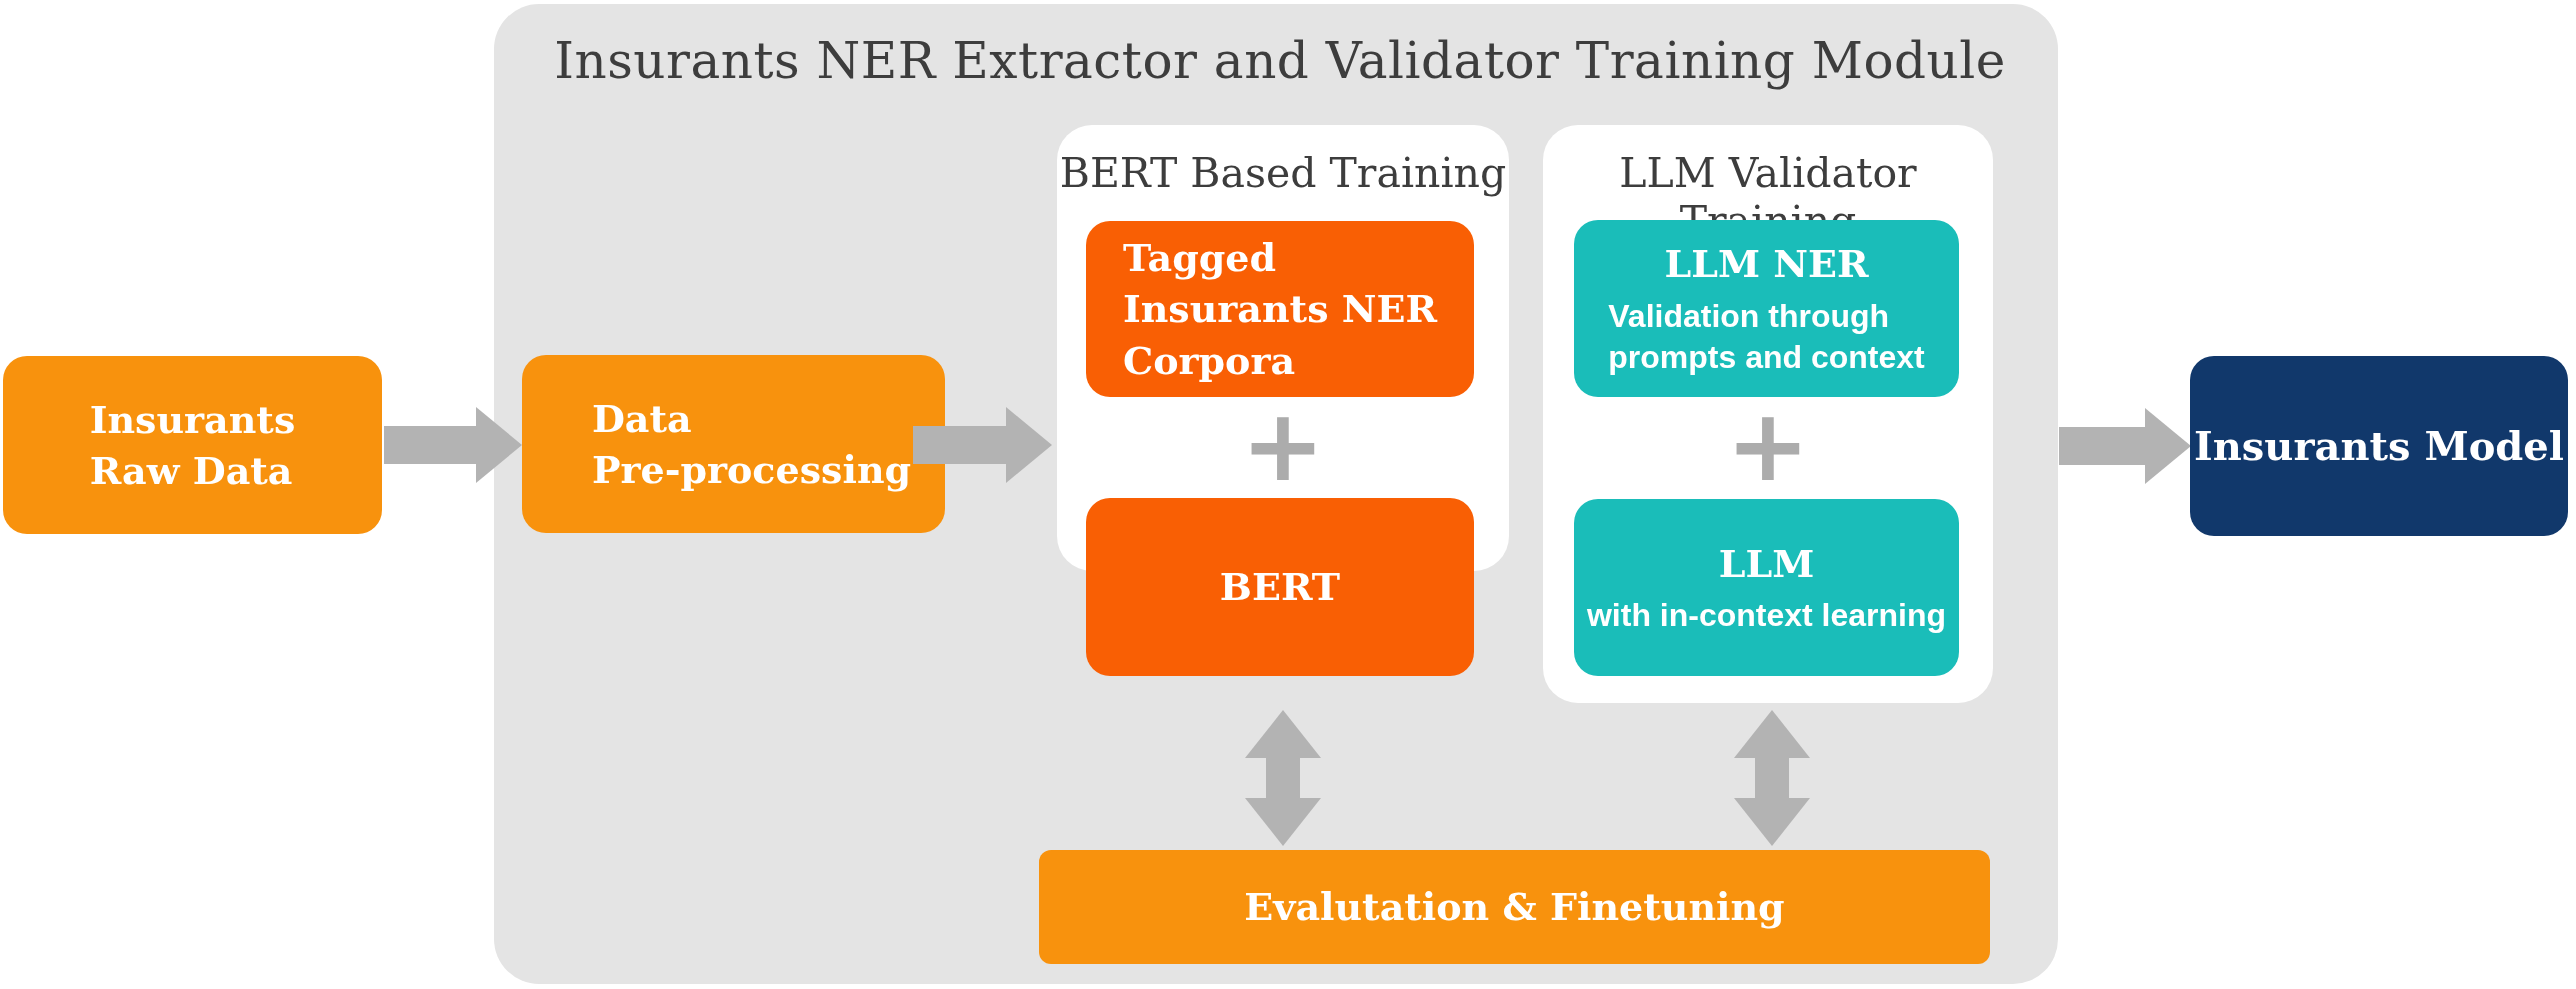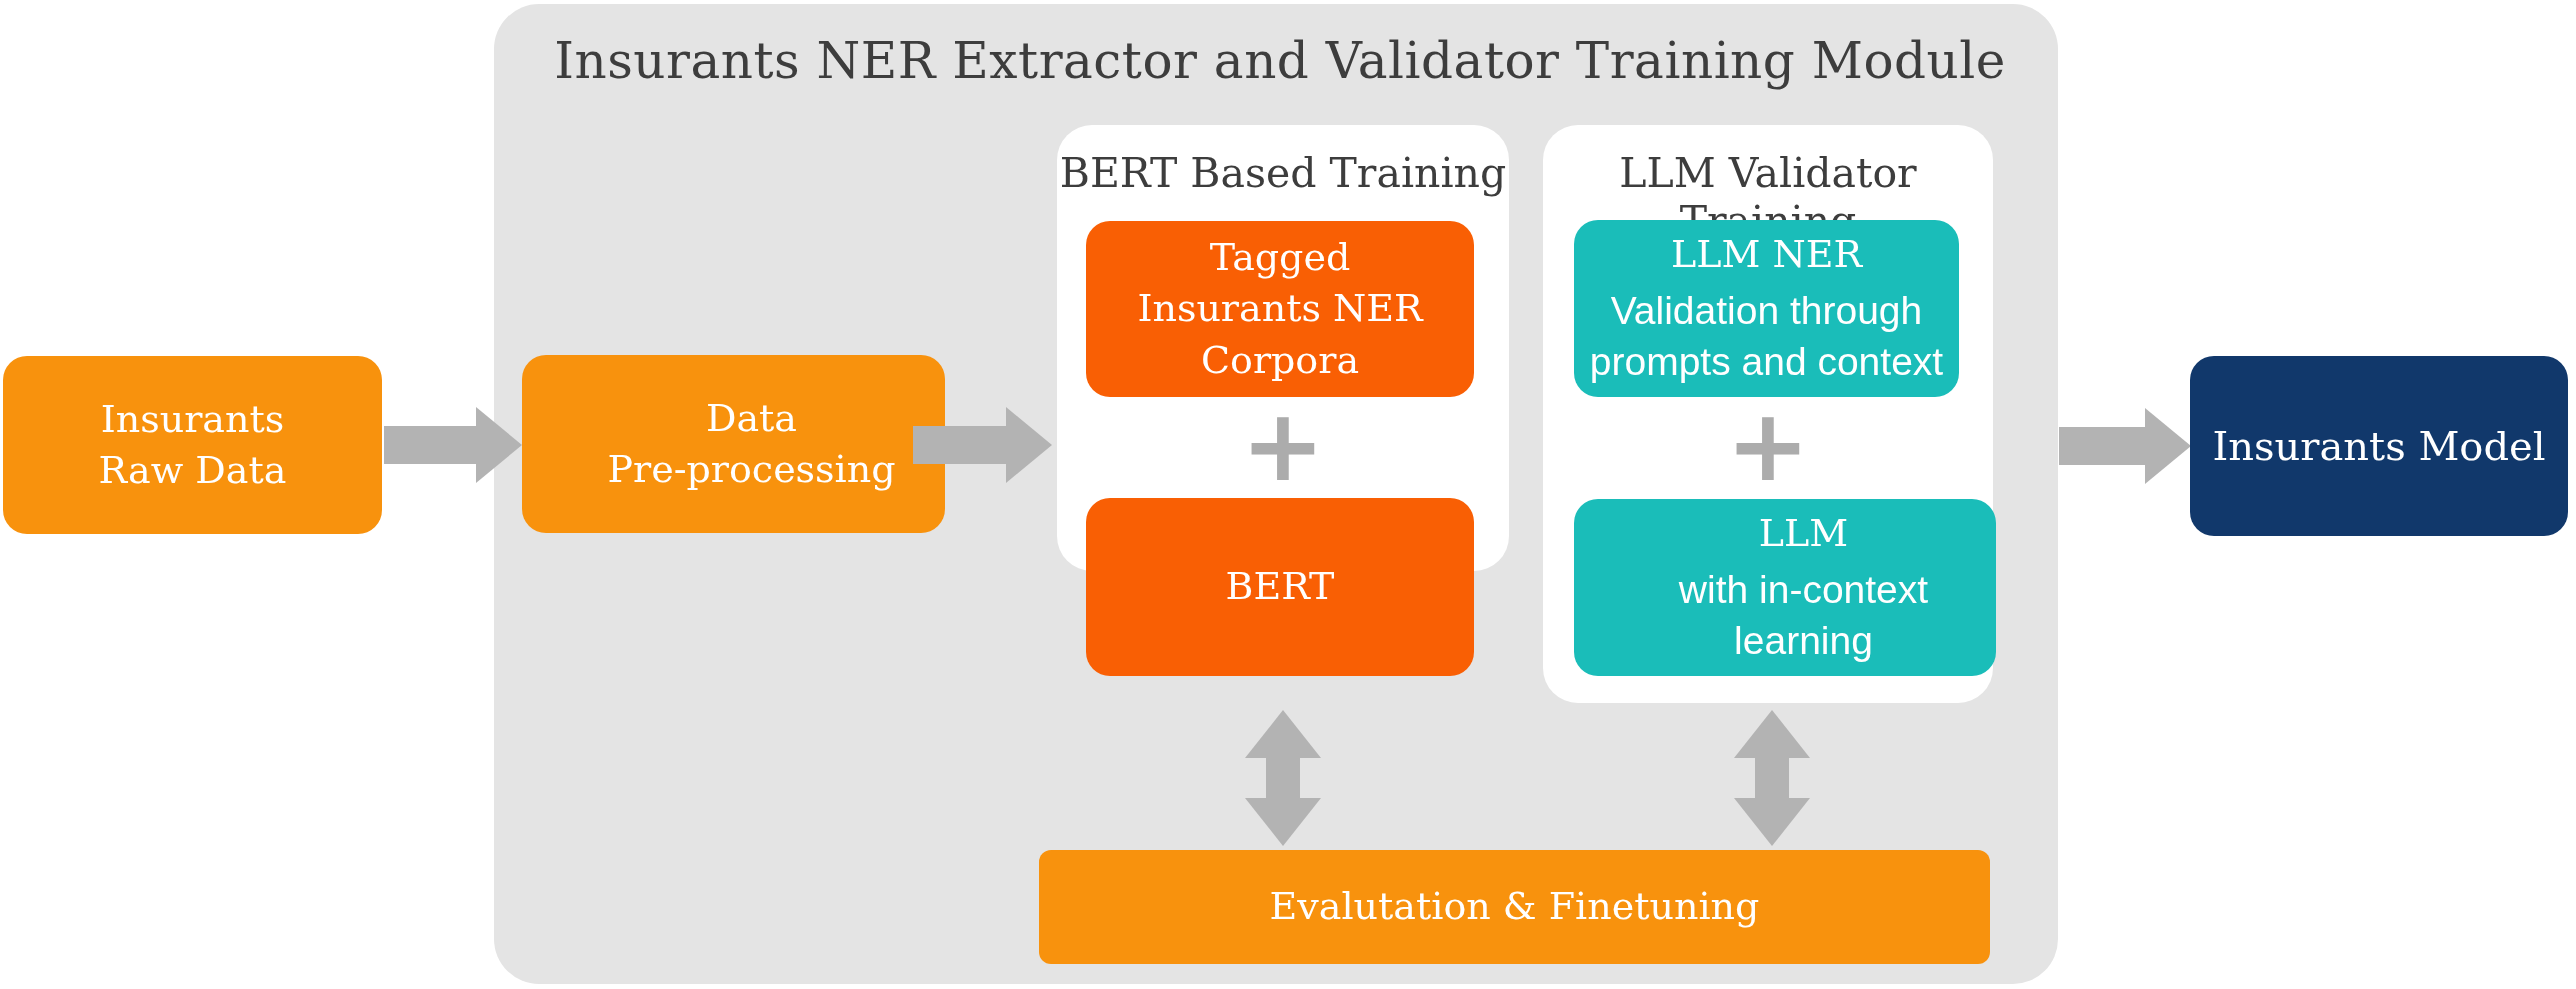--- a/index.html
+++ b/index.html
@@ -31,31 +31,32 @@
   }
 
   
   .node {
     position: absolute;
     display: flex;
     flex-direction: column;
     align-items: center;
     justify-content: center;
     color: var(--box-text, #FFFFFF);
-    text-align: center;
+    text-align: left;
     border-radius: 24px;
     white-space: pre-line;
     line-height: 1.35;
+    font-weight: bold;
   }
   .node.light { background: var(--light-orange, #F8920D); }
   .node.dark  { background: var(--dark-orange, #F95F04); }
   .node.teal  { background: var(--teal, #1ABDB9); }
   .node.navy  { background: var(--navy, #11386B); }
   .node-label   { font-size: 38px; white-space: pre-line; }
-  .node-sub     { font-family: "Liberation Sans", sans-serif; font-size: 39px; white-space: pre-line; line-height: 1.3; margin-top: 6px; }
+  .node-sub     { font-family: "Liberation Sans", sans-serif; font-size: 32px; white-space: pre-line; line-height: 1.3; margin-top: 6px; }
 
   #node-raw   { left: 3px;    top: 356px; width: 379px; height: 178px; }
   #node-pre   { left: 522px;  top: 355px; width: 387px; height: 178px; padding-left: 36px; }
   #node-model { left: 2190px; top: 356px; width: 378px; height: 180px; font-size: 40px; }
   #node-model .node-label { font-size: 40px; }
 
   
   .card {
     position: absolute;
     background: var(--card-bg, #FFFFFF);
@@ -66,21 +67,21 @@
   .card-heading {
     position: absolute;
     left: 0; top: 24px; width: 100%;
     text-align: center;
     font-size: 41px;
     color: var(--heading-text, #3D3D3D);
   }
   #box-corpora { left: 29px; top: 96px;  width: 388px; height: 176px; }
   #box-bert    { left: 29px; top: 373px; width: 388px; height: 178px; }
   #box-llmner  { left: 31px; top: 95px;  width: 385px; height: 177px; }
-  #box-llm     { left: 31px; top: 374px; width: 385px; height: 177px; padding-left: 37px; }
+  #box-llm     { left: 31px; top: 374px; width: 385px; height: 177px; }
 
   .plus {
     position: absolute;
     left: 0; top: 265px; width: 100%; height: 116px;
     line-height: 112px;
     text-align: center;
     font-family: "DejaVu Sans", sans-serif;
     font-weight: 700;
     font-size: 100px;
     color: var(--plus-gray, #ACACAC);

